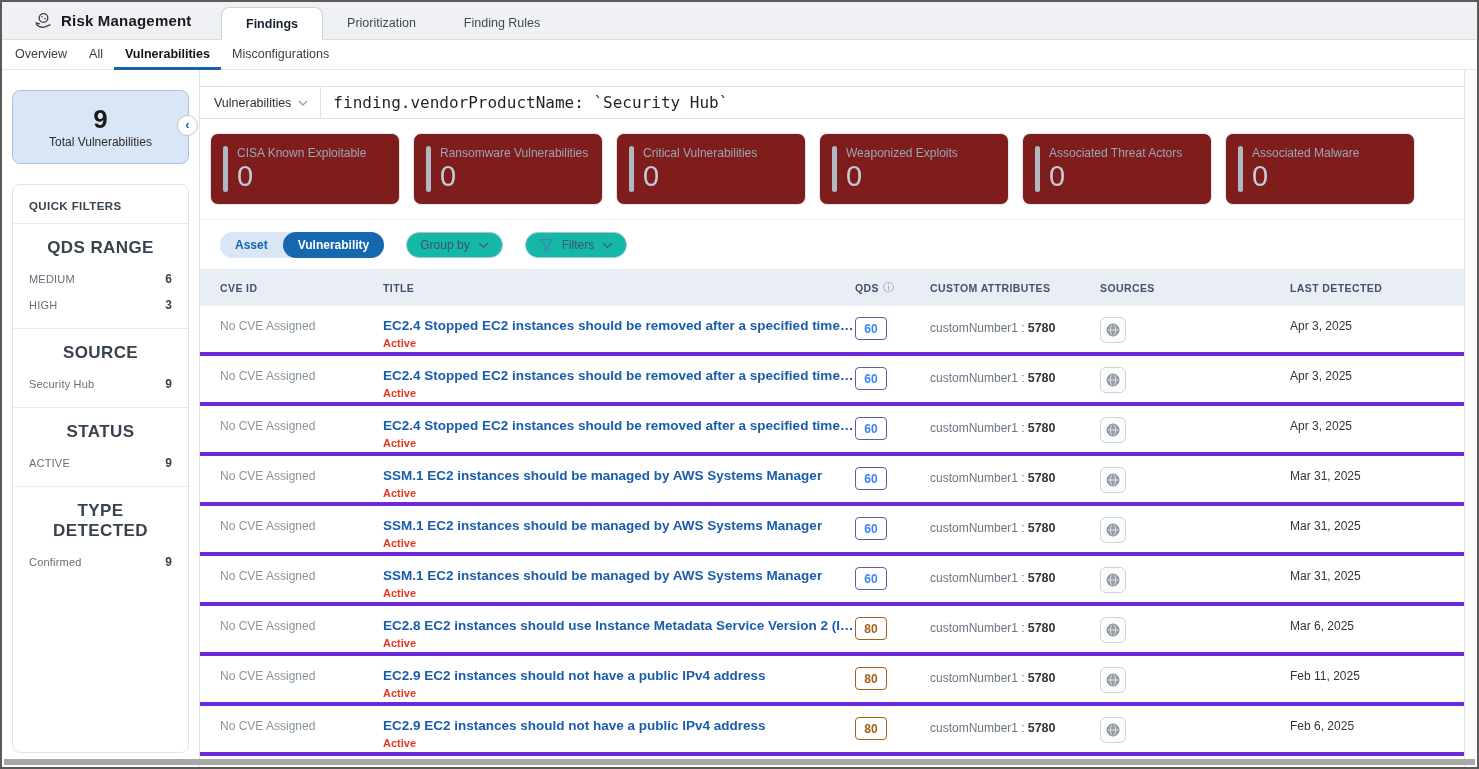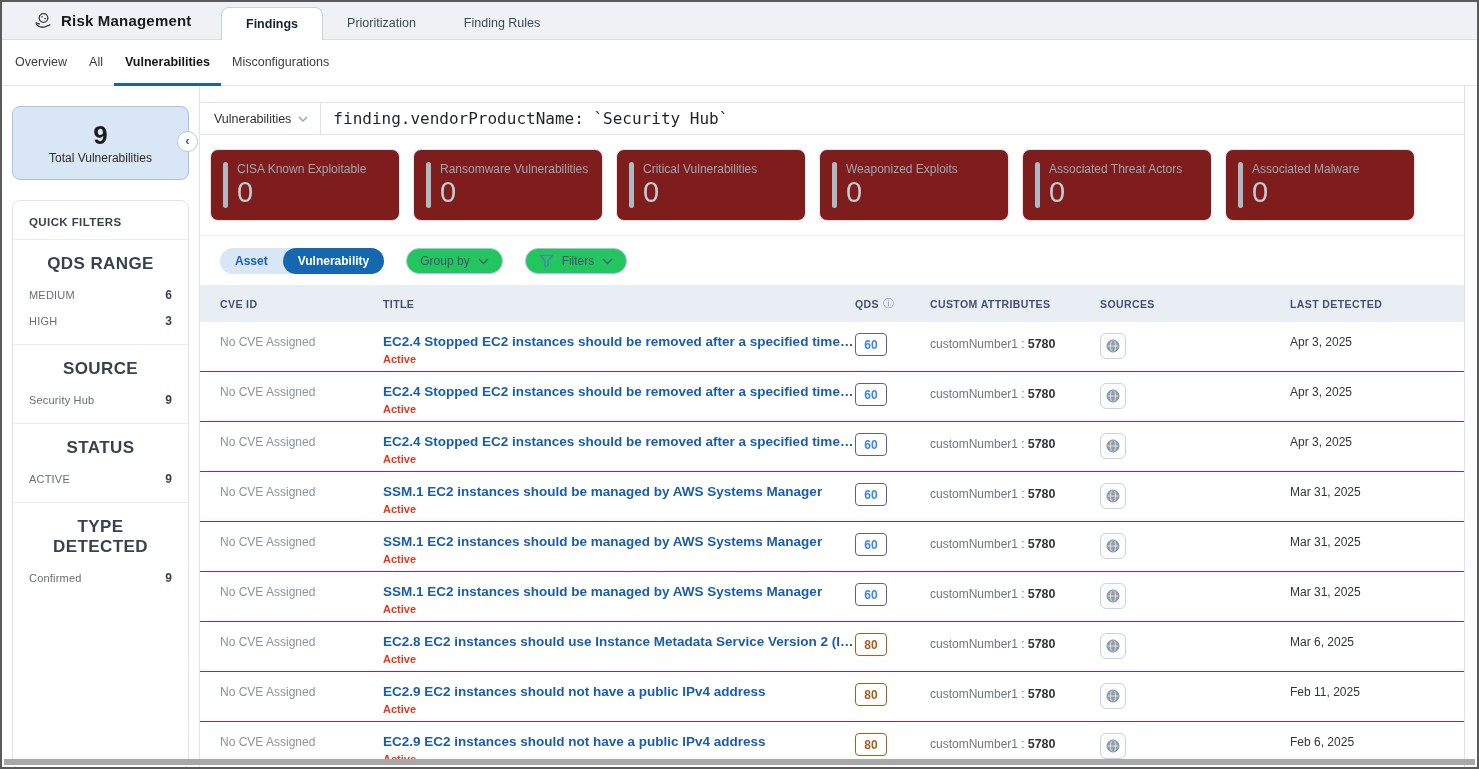--- a/index.html
+++ b/index.html
@@ -14,21 +14,21 @@
   .app-title-wrap { width:200px; height:100%; display:flex; align-items:center; padding-left:12px; gap:8px; }
   .app-icon { display:flex; align-items:center; }
   .page-title { font-size:15px; font-weight:700; color:#1a1a1a; letter-spacing:.2px; white-space:nowrap; }
   .top-tabs { display:flex; align-items:flex-end; height:100%; }
   .top-tab { height:32px; display:flex; align-items:center; padding:0 24px; font-size:12.5px;
     color:#3f4a56; cursor:pointer; white-space:nowrap; }
   .top-tab.active { background:#fff; border:1px solid #c7d2df; border-bottom:none;
     border-radius:8px 8px 0 0; font-weight:700; color:#15212e; height:33px; margin-bottom:-1px; position:relative; z-index:2; }
 
   
-  .subnav { height:46px; background:#fff; border-bottom:1px solid #e4e8ed;
+  .subnav { height:30px; background:#fff; border-bottom:1px solid #e4e8ed;
     display:flex; align-items:stretch; padding-left:2px; }
   .subnav-item { display:flex; align-items:center; padding:0 11px; font-size:12.5px;
     color:#3c3c3c; cursor:pointer; border-bottom:3px solid transparent; margin-bottom:-1px; }
   .subnav-item.active { font-weight:700; color:#141414; border-bottom:3px solid #1763ad; }
 
   
   .content { display:flex; height:697px; }
   .sidebar { width:197px; padding:20px 10px 14px 10px; display:flex; flex-direction:column; flex-shrink:0; }
   .mainarea { flex:1; border-left:1px solid #e0e4e9; display:flex; flex-direction:column; min-width:0; }
   .vstrip { width:13px; border-left:1px solid #dfe3e8; background:#fdfdfe; flex-shrink:0; }
@@ -70,31 +70,31 @@
   .stat-label { font-size:12px; color:#9aa6b1; white-space:nowrap; overflow:hidden; }
   .stat-value { font-size:29px; font-weight:400; color:#c3cbd3; line-height:1.05; margin-top:1px; }
 
   
   .panel { border-top:1px solid #eceff2; }
   .toolbar { display:flex; align-items:center; gap:22px; padding:12px 0 11px 20px; }
   .segmented { display:flex; background:#d9e6f6; border-radius:14px; align-items:center; }
   .seg-btn { font-size:12px; font-weight:600; padding:6px 15px; border:none; background:transparent;
     color:#1763ad; cursor:pointer; border-radius:14px; font-family:inherit; }
   .seg-btn.active { background:#1567b0; color:#fff; }
-  .pill-btn { display:flex; align-items:center; gap:8px; border:1px solid #a9c3dd; background:#22c55e;
+  .pill-btn { display:flex; align-items:center; gap:8px; border:1px solid #a9c3dd; background:#14b8a6;
     border-radius:14px; padding:5px 13px; font-size:12px; color:#42526e; cursor:pointer; font-family:inherit; }
 
   
   .thead { display:grid; grid-template-columns:163px minmax(0,1fr) 75px 170px 190px 160px;
     background:#e9eef5; height:37px; align-items:center; padding-left:20px; padding-right:14px;
     font-size:10.5px; font-weight:700; color:#42526e; letter-spacing:.4px; }
   .th { display:flex; align-items:center; gap:4px; cursor:pointer; white-space:nowrap; }
   .info-icon { font-size:11px; color:#8a97a5; font-weight:400; cursor:pointer; }
   .trow { display:grid; grid-template-columns:163px minmax(0,1fr) 75px 170px 190px 160px;
-    height:50px; padding-left:20px; padding-right:14px; border-bottom:1px solid #6d28d9; align-items:start; }
+    height:50px; padding-left:20px; padding-right:14px; border-bottom:4px solid #6d28d9; align-items:start; }
   .td { padding-top:11px; min-width:0; }
   .td-cve { font-size:12px; color:#8a949e; padding-top:13px; }
   .title-link { display:block; font-size:13.5px; font-weight:700; color:#1a5dab; text-decoration:none;
     cursor:pointer; white-space:nowrap; overflow:hidden; text-overflow:ellipsis; padding-top:1px; }
   .status { font-size:11px; font-weight:700; color:#e8351f; margin-top:4px; }
   .qds-badge { display:inline-flex; align-items:center; justify-content:center; min-width:32px; height:23px;
     border:1px solid #888; border-radius:4px; font-size:12px; font-weight:700; padding:0 6px; background:#fff; }
   .qds-60 { border-color:#5e5ca9; color:#3b82f6; }
   .qds-80 { border-color:#a65e1c; color:#a65e1c; }
   .td-attr { font-size:12px; color:#6b7682; padding-top:15px; white-space:nowrap; }

